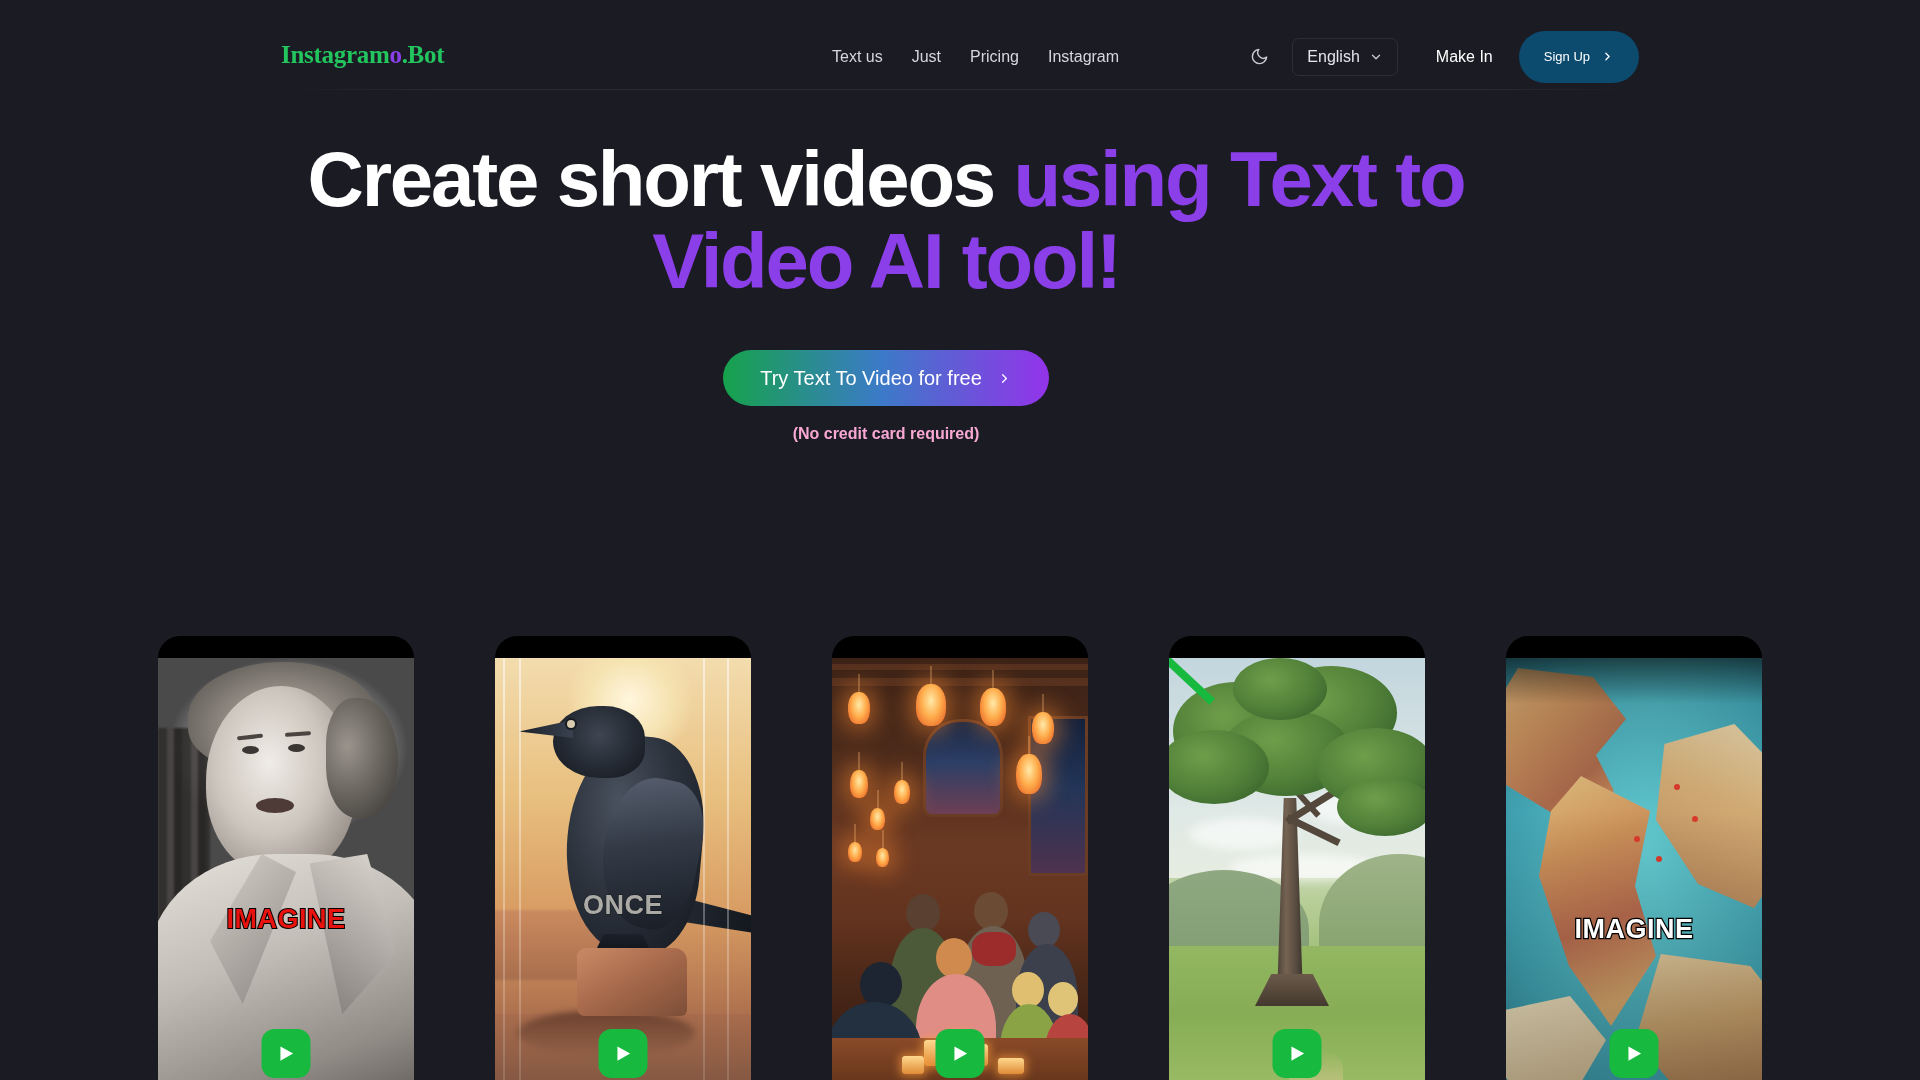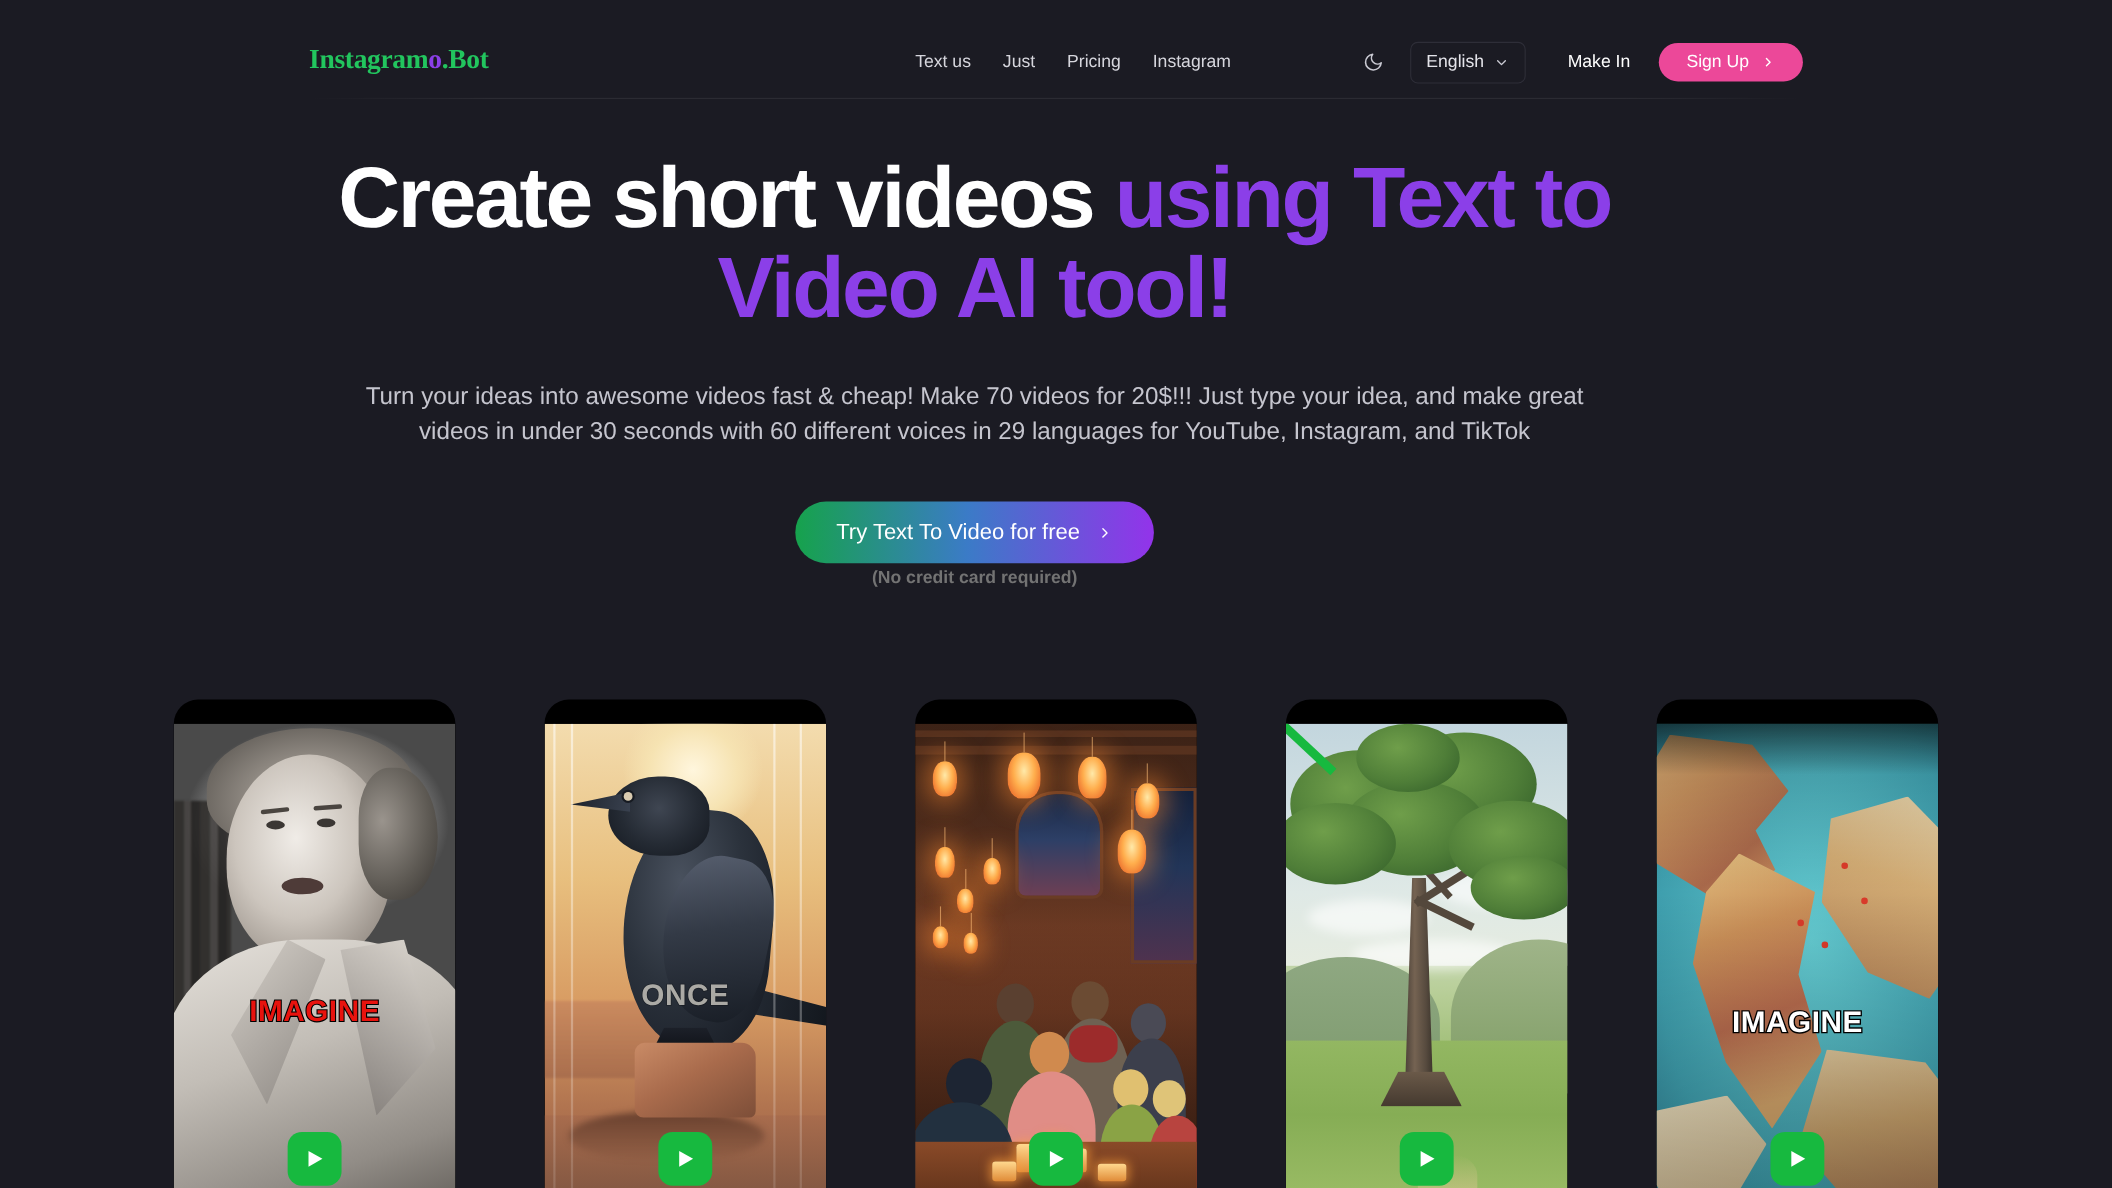--- a/index.html
+++ b/index.html
@@ -50,23 +50,23 @@
     padding:9px 14px; cursor:pointer;
     color:#E4E4EA; font-size:16px;
   }
   .chev-down { display:block; }
   .signin {
     color:#FFFFFF; font-size:16px; font-weight:500;
     margin-left:38px; cursor:pointer; white-space:nowrap;
   }
   .signup {
     margin-left:26px;
-    background:#ec4899; color:#fff; font-size:16px; font-weight:500;
+    background:#0c4a6e; color:#fff; font-size:13px; font-weight:500;
     border:none; border-radius:999px;
-    padding:0 25px; height:35px;
+    padding:0 25px; height:52px;
     display:flex; align-items:center; gap:11px;
     cursor:pointer; white-space:nowrap;
     font-family:"Liberation Sans", sans-serif;
   }
   .header-divider {
     position:absolute; left:281px; top:89px; width:1358px; height:1px;
     background:linear-gradient(90deg, rgba(255,255,255,0.0), rgba(255,255,255,0.07) 12%, rgba(255,255,255,0.07) 88%, rgba(255,255,255,0.0));
   }
 
   
@@ -89,22 +89,22 @@
   .cta-btn {
     display:inline-flex; align-items:center; gap:15px;
     height:56px; padding:0 37px;
     border:none; border-radius:999px;
     background:linear-gradient(90deg,#16A24C 0%, #3B7BC7 48%, #9333EA 100%);
     color:#FFFFFF; font-size:20px;
     cursor:pointer;
     font-family:"Liberation Sans", sans-serif;
   }
   .cta-note {
-    margin-top:5px;
-    color:#737373; font-size:16px; font-weight:bold;
+    margin-top:19px;
+    color:#f9a8d4; font-size:16px; font-weight:bold;
   }
 
   
   .cards {
     position:absolute; top:636px; left:0; width:1920px;
     display:flex; justify-content:center; gap:81px;
   }
   .phone {
     position:relative;
     width:256px; height:460px;
@@ -416,21 +416,20 @@
         </button>
 
       </div>
     </div>
     <div class="header-divider"></div>
   </div>
 
   <section class="hero">
     <h1><span>Create short videos </span><span class="accent">using Text to Video AI tool!</span></h1>
 
-    <p class="sub">Turn your ideas into awesome videos fast &amp; cheap! Make 70 videos for 20$!!! Just type your idea, and make great videos in under 30 seconds with 60 different voices in 29 languages for YouTube, Instagram, and TikTok</p>
 
     <div class="cta-wrap">
       <button class="cta-btn">
         <span>Try Text To Video for free</span>
         <svg width="15" height="15" viewBox="0 0 24 24" fill="none" stroke="#ffffff" stroke-width="2" stroke-linecap="round" stroke-linejoin="round">
           <polyline points="9 18 15 12 9 6"></polyline>
         </svg>
       </button>
       <div class="cta-note">(No credit card required)</div>
     </div>

